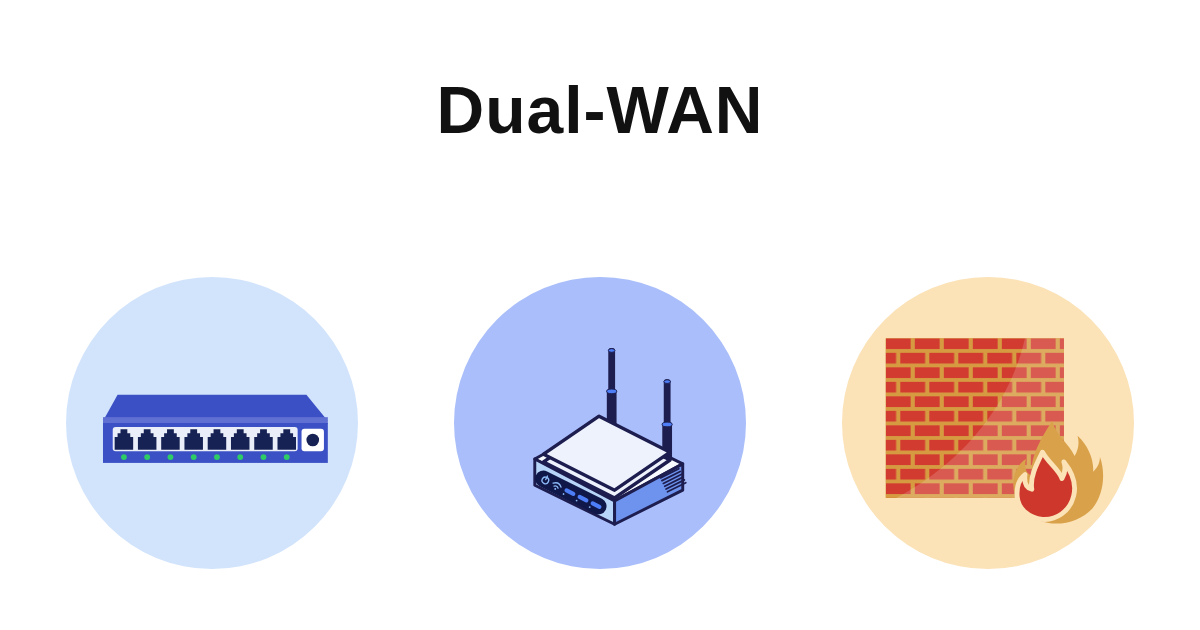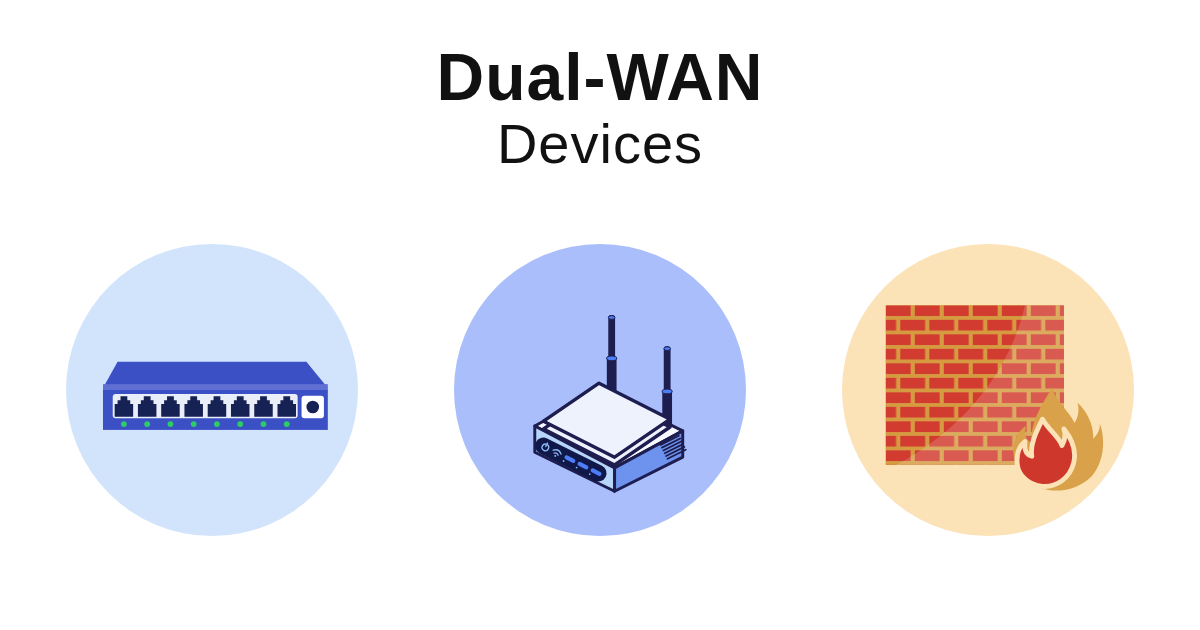--- a/index.html
+++ b/index.html
@@ -1,21 +1,21 @@
 <!DOCTYPE html>
 <html style="--page-bg: #ffffff; --title-color: #111111; --circle-switch: #d2e4fc; --circle-router: #a9befa; --circle-firewall: #fbe2b7; --switch-blue: #3b50c5; --switch-band: #6070d2; --switch-navy: #172254; --switch-strip: #e9eef9; --switch-button: #ffffff; --led-green: #2dcc66; --router-navy: #1d1d4f; --router-lid: #edf2fc; --router-rim: #f7fafe; --router-face-light: #b7d5f8; --router-face-dark: #6d93ee; --router-panel: #10184a; --router-led: #4d7ef7; --router-icon: #8db9f7; --brick-red: #d23b30; --mortar: #d69b41; --flame-gold: #d9a24a; --flame-red: #ce372c;"><head>
 <meta charset="utf-8">
 <style>
   html,body{margin:0;padding:0;}
   body{
     width:1200px;height:630px;overflow:hidden;
     background:var(--page-bg,#ffffff);
     font-family:"Liberation Sans","DejaVu Sans",sans-serif;
   }
-  .card{width:1200px;height:540px;position:relative;}
+  .card{width:1200px;height:540px;position:relative;margin-top:33px;}
   header{position:absolute;top:44px;left:0;width:1200px;text-align:center;}
   h1{
     margin:0;font-size:66px;line-height:1.0;font-weight:800;
     letter-spacing:1px;color:var(--title-color,#111111);
   }
   h2{
     margin:6px 0 0 0;font-size:56px;line-height:1.0;font-weight:400;
     letter-spacing:1px;color:var(--title-color,#111111);
   }
   .devices-row{
@@ -58,21 +58,20 @@
   .fw-gold{fill:var(--flame-gold,#d9a24a);}
   .fw-red{fill:var(--flame-red,#ce372c);stroke:var(--circle-firewall,#fbe2b7);stroke-width:5;stroke-linejoin:round;}
 </style>
 </head>
 <body>
 
 <div class="card">
 
   <header>
     <h1>Dual-WAN</h1>
-    <h2>Devices</h2>
   </header>
 
   <div class="devices-row">
 
     <div class="device-circle" style="background-color: rgb(210, 228, 252);">
       <svg viewBox="0 0 300 300" aria-hidden="true">
         <defs>
           <path id="rj45" d="M0,21 L0,8 L3,8 L3,4 L6,4 L6,0 L13,0 L13,4 L16,4 L16,8 L19,8 L19,21 Z"></path>
         </defs>
         <g>

